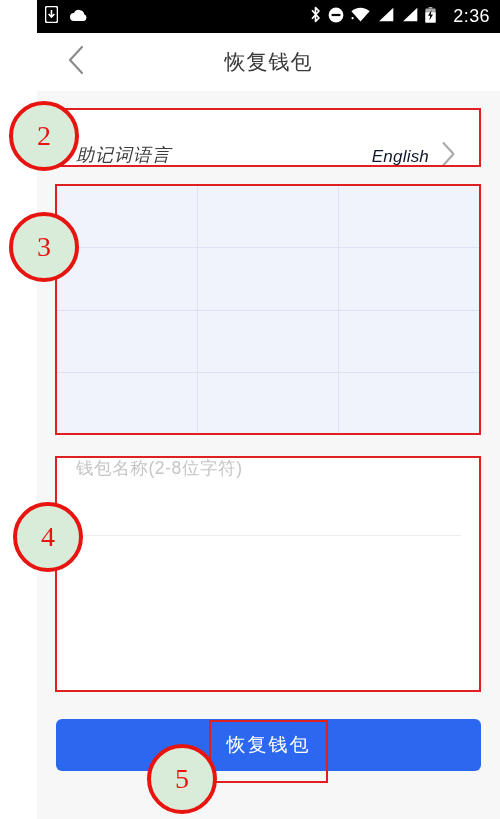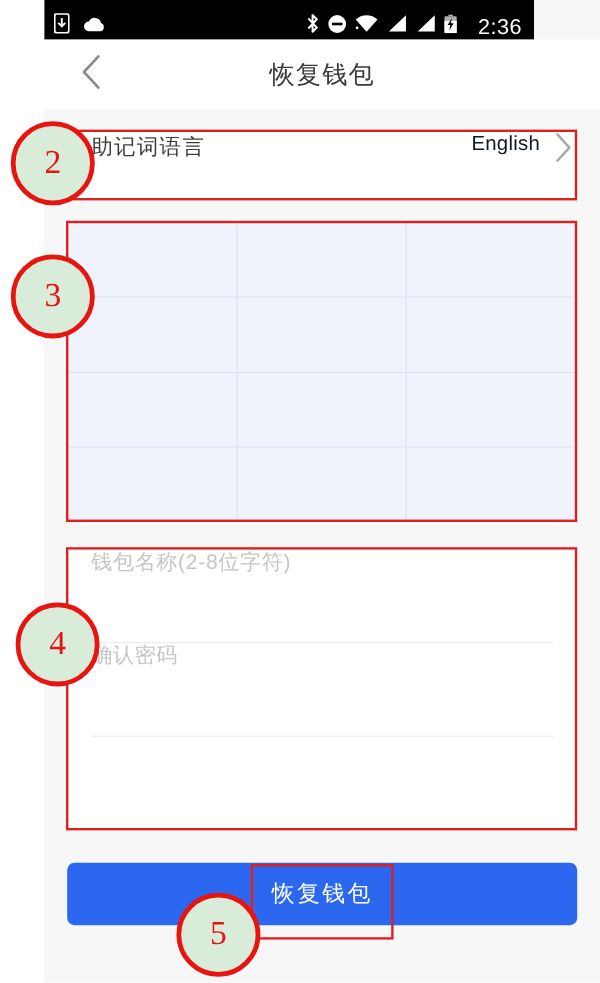--- a/index.html
+++ b/index.html
@@ -26,25 +26,25 @@
     top: 0;
     width: 463px;
     height: 819px;
     background: #f7f7f7;
   }
 
   
   .statusbar {
     position: absolute;
     left: 0; top: 0;
-    width: 408px;
+    width: 463px;
     height: 33px;
     background: #000000;
     display: flex;
-    align-items: flex-end;
+    align-items: center;
     padding: 0 10px 0 8px;
     gap: 12px;
   }
   .sb-left {
     display: flex;
     align-items: center;
     gap: 11px;
     flex: 0 0 auto;
   }
   .sb-spacer { flex: 1 1 auto; }
@@ -104,23 +104,24 @@
 
   
   .lang-row {
     position: absolute;
     left: 19px;
     top: 19px;
     width: 425px;
     height: 57px;
     background: #ffffff;
     display: flex;
-    align-items: flex-start;
-    padding: 0 4px 0 20px;
+    align-items: flex-end;
+    padding: 0 25px 0 20px;
     cursor: pointer;
+    font-style: italic;
   }
   .lang-label {
     font-size: 18px;
     color: #3c3c3c;
     letter-spacing: 1px;
   }
   .lang-grow { flex: 1 1 auto; }
   .lang-value {
     font-size: 17px;
     color: #0f172a;
@@ -324,23 +325,20 @@
         <div class="grid-cell"></div>
         <div class="grid-cell"></div>
         <div class="grid-cell"></div>
         <div class="grid-cell"></div>
       </div>
 
       <div class="form-box">
         <div class="field">
           <input type="text" placeholder="钱包名称(2-8位字符)" style="">
         </div>
-        <div class="field">
-          <input type="text" placeholder="确认密码" style="">
-        </div>
       </div>
 
       <button class="submit-btn">恢复钱包</button>
 
     </div>
   </div>
 
   <div class="anno-rect" style="left:55px; top:108px; width:426px; height:59px;"></div>
 
   <div class="anno-rect" style="left:55px; top:184px; width:426px; height:251px;"></div>

